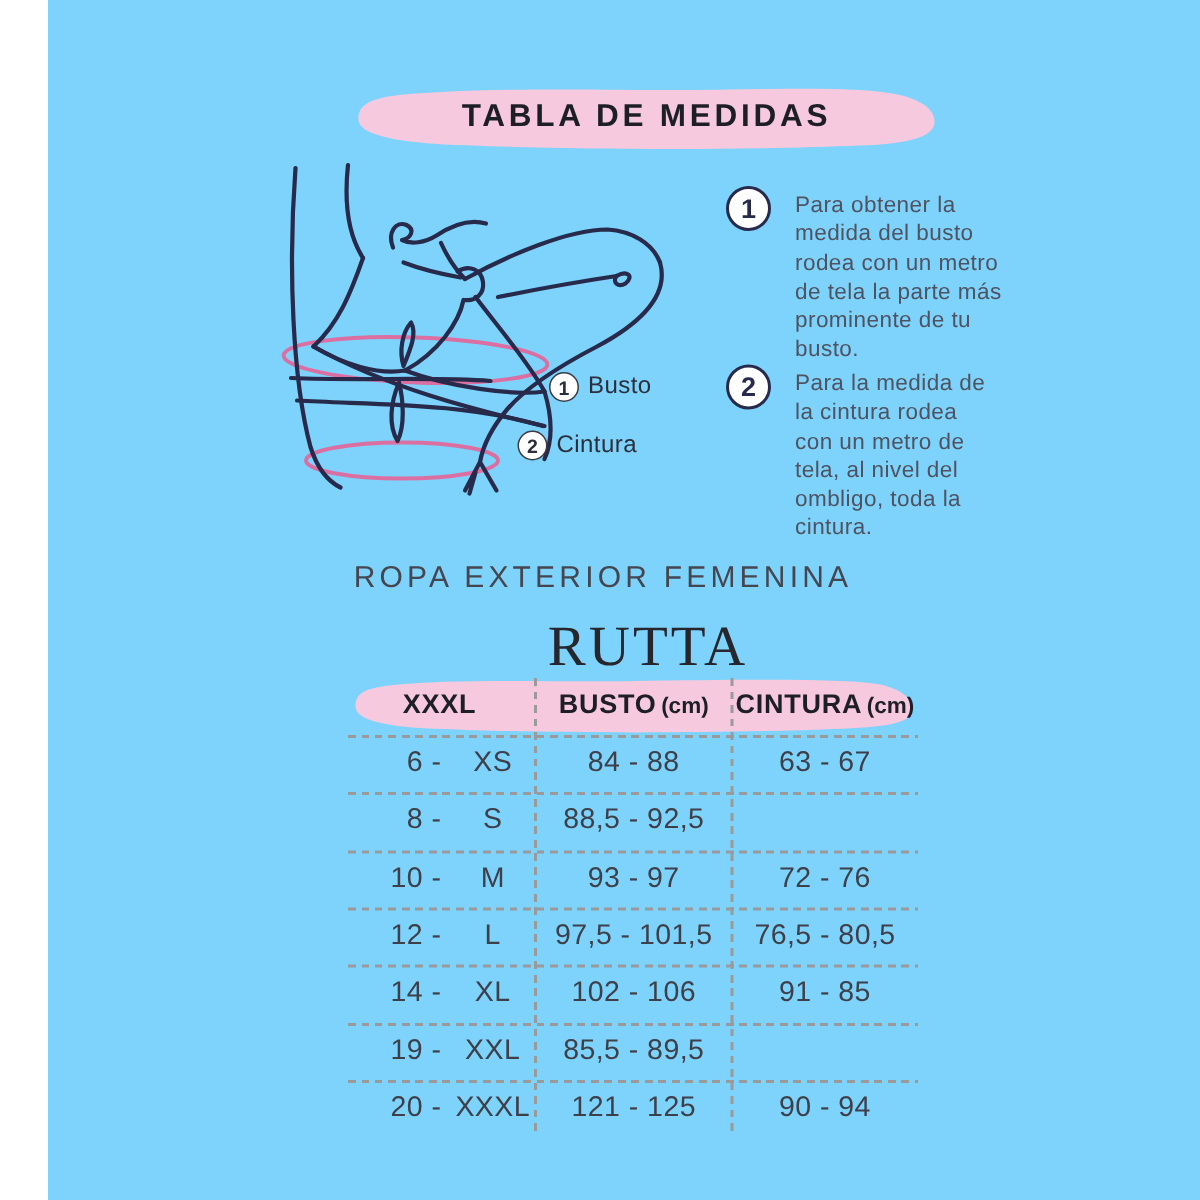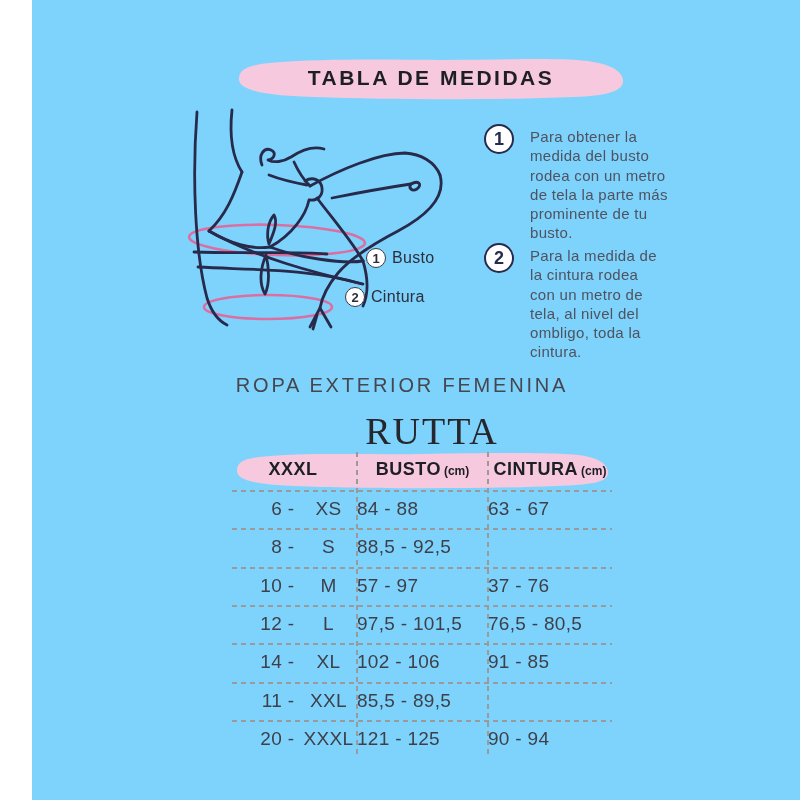--- a/index.html
+++ b/index.html
@@ -42,28 +42,28 @@
             font-size:20px;letter-spacing:2.8px;color:var(--subtitle);}
   .brand{position:absolute;left:210px;top:409px;width:380px;text-align:center;
          font-family:"Liberation Serif","DejaVu Serif",serif;
          font-size:38px;letter-spacing:2px;color:var(--brand);}
   
   .size-table{position:absolute;left:200px;top:450px;width:380px;height:310px;}
   .header-blob{position:absolute;left:1px;top:1px;}
   .thead{position:absolute;left:0;top:0;width:380px;height:38px;display:grid;
          grid-template-columns:125px 131px 124px;align-items:center;}
   .th{text-align:center;font-size:18px;font-weight:bold;color:var(--ink);letter-spacing:0.5px;}
-  .th .unit{font-size:12px;font-weight:bold;margin-left:3px;letter-spacing:0;}
+  .th .unit{font-size:15px;font-weight:bold;margin-left:3px;letter-spacing:0;}
   .hline{position:absolute;left:0;width:380px;height:2px;
          background:repeating-linear-gradient(90deg,var(--dash) 0 5px,transparent 5px 9px);}
   .vline{position:absolute;top:2px;width:2px;height:302px;
          background:repeating-linear-gradient(180deg,var(--dash) 0 5px,transparent 5px 9px);}
   .tbody{position:absolute;left:0;top:40px;width:380px;display:grid;grid-auto-rows:38.3px;}
   .trow{display:grid;grid-template-columns:125px 131px 124px;align-items:center;}
-  .cell{font-size:19px;color:var(--cell);letter-spacing:0.3px;}
+  .cell{text-align:center;font-size:19px;color:var(--cell);letter-spacing:0.3px;}
   .cell.talla{display:grid;grid-template-columns:50px 18px 57px;align-items:center;text-align:left;}
   .cell.talla .t-num{text-align:right;}
   .cell.talla .t-sep{text-align:center;}
   .cell.talla .t-size{text-align:center;}
 </style>
 </head>
 <body>
 
 <div class="canvas">
 
@@ -180,22 +180,22 @@
           <span class="t-size">S</span>
         </div>
         <div class="cell">88,5 - 92,5</div>
       </div>
       <div class="trow">
         <div class="cell talla">
           <span class="t-num">10</span>
           <span class="t-sep">-</span>
           <span class="t-size">M</span>
         </div>
-        <div class="cell">57 - 97</div>
-        <div class="cell">37 - 76</div>
+        <div class="cell">93 - 97</div>
+        <div class="cell">72 - 76</div>
       </div>
       <div class="trow">
         <div class="cell talla">
           <span class="t-num">12</span>
           <span class="t-sep">-</span>
           <span class="t-size">L</span>
         </div>
         <div class="cell">97,5 - 101,5</div>
         <div class="cell">76,5 - 80,5</div>
       </div>
@@ -203,21 +203,21 @@
         <div class="cell talla">
           <span class="t-num">14</span>
           <span class="t-sep">-</span>
           <span class="t-size">XL</span>
         </div>
         <div class="cell">102 - 106</div>
         <div class="cell">91 - 85</div>
       </div>
       <div class="trow">
         <div class="cell talla">
-          <span class="t-num">11</span>
+          <span class="t-num">19</span>
           <span class="t-sep">-</span>
           <span class="t-size">XXL</span>
         </div>
         <div class="cell">85,5 - 89,5</div>
       </div>
       <div class="trow">
         <div class="cell talla">
           <span class="t-num">20</span>
           <span class="t-sep">-</span>
           <span class="t-size">XXXL</span>

